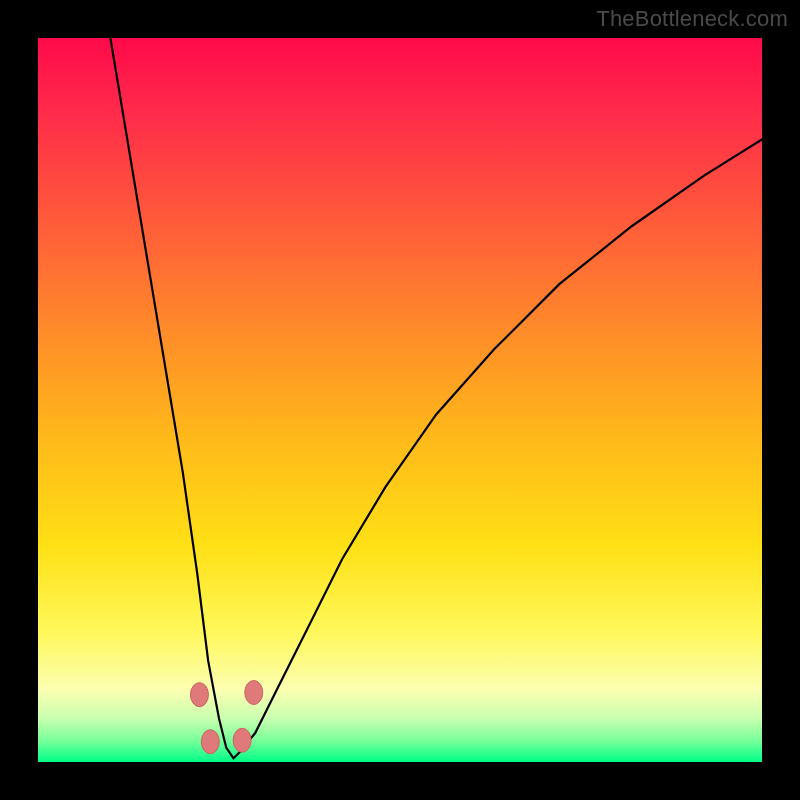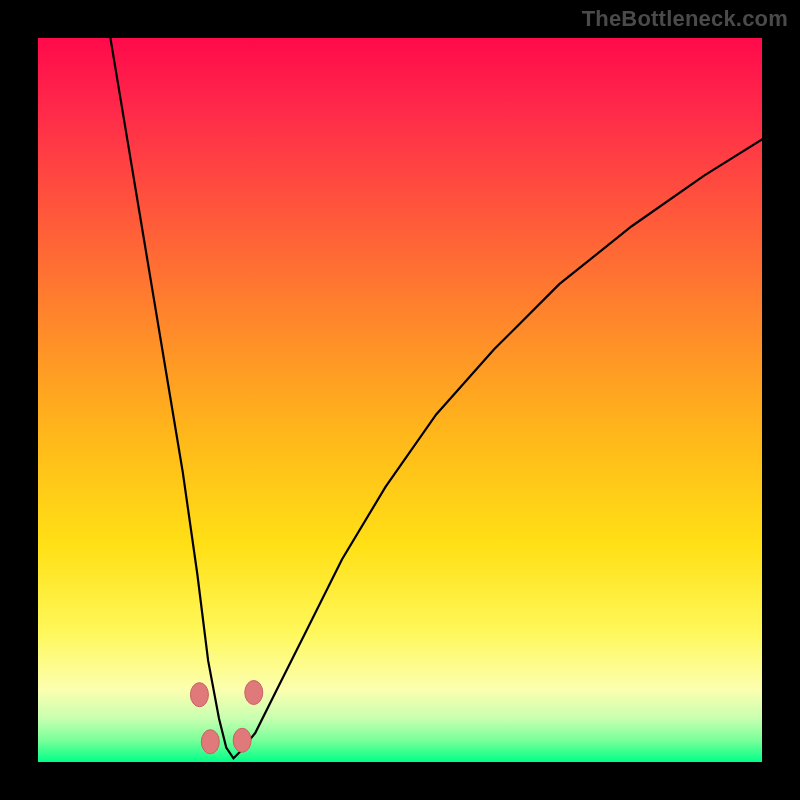--- a/index.html
+++ b/index.html
@@ -40,21 +40,21 @@
       #00ff88 100%
     );
   }
 
   .watermark {
     position: absolute;
     top: 6px;
     right: 12px;
     color: #4a4a4a;
     font-size: 22px;
-    font-weight: 700;
+    font-weight: 400;
     letter-spacing: 0.2px;
     user-select: none;
   }
 
   svg.curve {
     position: absolute;
     inset: 0;
     width: 100%;
     height: 100%;
   }

